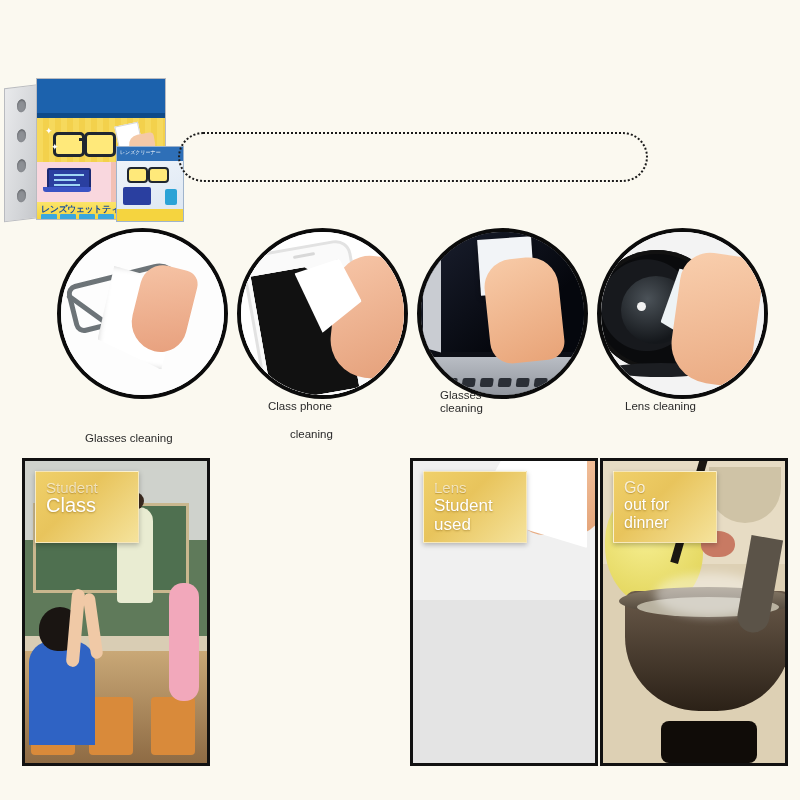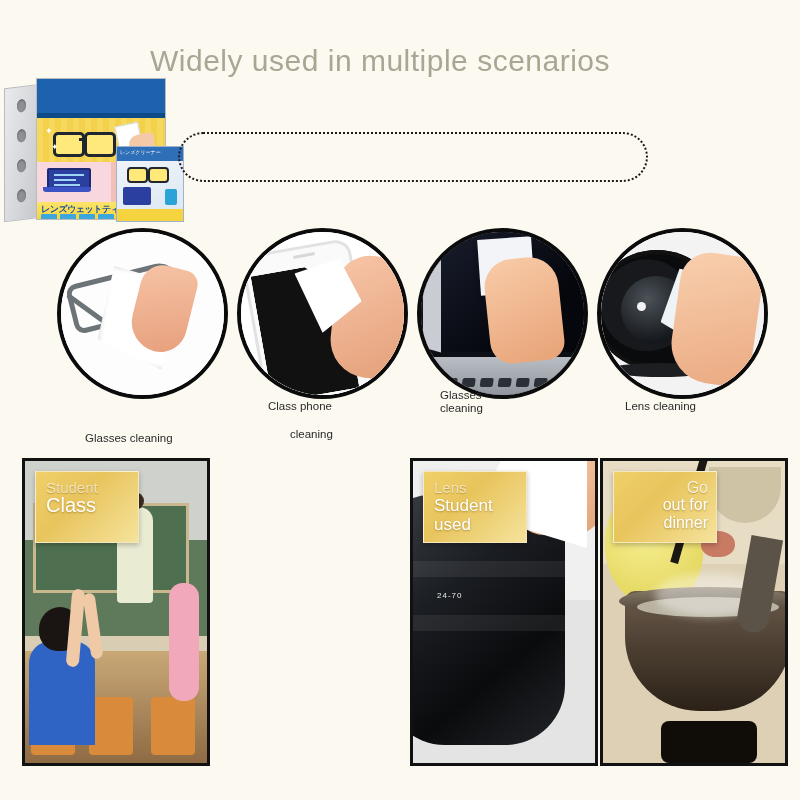--- a/index.html
+++ b/index.html
@@ -207,21 +207,21 @@
   .cap2{left:268px;top:399px;}
   .cap3{left:440px;top:389px;line-height:13px;}
   .cap4{left:625px;top:399px;}
 
   
   .cards{position:absolute;left:0;top:458px;width:800px;height:352px;}
   .card{
     position:absolute;top:0;width:182px;height:302px;
     border:3px solid #111;overflow:hidden;background:#000;
   }
-  .card.k1{left:22px;} .card.k2{left:216px;} .card.k3{left:410px;} .card.k4{left:600px;text-align:right;}
+  .card.k1{left:22px;} .card.k2{left:216px;} .card.k3{left:410px;} .card.k4{left:600px;}
   .card .photo{position:absolute;inset:0;}
   .label{
     position:absolute;left:10px;top:10px;width:104px;height:72px;
     background:linear-gradient(135deg,#f0d06a 0%,#e8c45c 40%,#f5e39c 100%);
     border:1px solid rgba(255,255,255,.55);
     box-shadow:0 2px 5px rgba(0,0,0,.25);
     padding:7px 8px 0 10px;box-sizing:border-box;
   }
   .label .l1{
     font-size:15px;color:rgba(255,255,255,.62);line-height:17px;
@@ -296,21 +296,20 @@
   .ph-pot .ladle{position:absolute;right:10px;top:76px;width:32px;height:96px;background:#5b5348;border-radius:0 0 22px 22px;transform:rotate(10deg);}
   .ph-pot .chop{position:absolute;left:82px;top:-4px;width:8px;height:108px;background:#1b1712;transform:rotate(16deg);}
   .ph-pot .meat{position:absolute;left:98px;top:70px;width:34px;height:26px;background:#c87a63;border-radius:40% 50% 46% 44%;}
   .ph-pot .burner{position:absolute;left:58px;bottom:0;width:96px;height:42px;background:#100c08;border-radius:8px;}
 </style>
 </head>
 <body>
 
 <div class="stage">
 
-  <div id="page-title">Widely used in multiple scenarios</div>
 
   <div class="product">
     <div class="box-side">
       <div class="hole" style="top:12px"></div>
       <div class="hole" style="top:42px"></div>
       <div class="hole" style="top:72px"></div>
       <div class="hole" style="top:102px"></div>
     </div>
     <div class="box-front">
       <div class="bf-top"></div>
@@ -447,25 +446,20 @@
       </div>
       <div class="label big">
         <div class="l1">Student</div>
         <div class="l2">Class</div>
       </div>
     </div>
 
 
     <div class="card k3">
       <div class="photo ph-dis">
-        <div class="lensbig">
-          <div class="band" style="top:66px"></div>
-          <div class="band" style="top:120px"></div>
-          <div class="mk" style="left:52px;top:96px">24-70</div>
-        </div>
         <div class="hand"></div>
         <div class="tissue"></div>
       </div>
       <div class="label">
         <div class="l1">Lens</div>
         <div class="l2">Student</div>
         <div class="l2">used</div>
       </div>
     </div>
 

